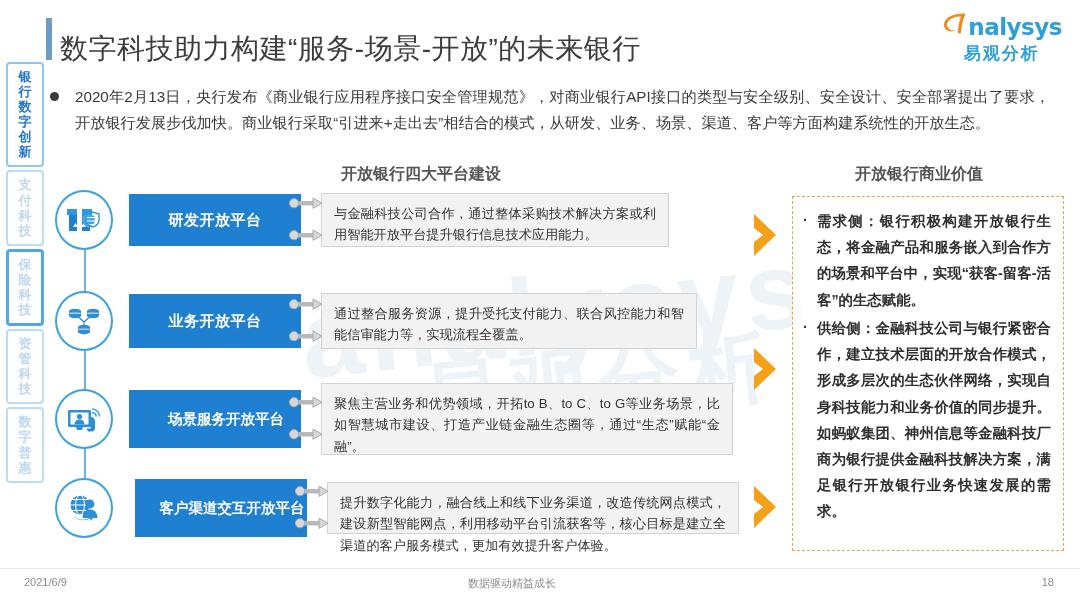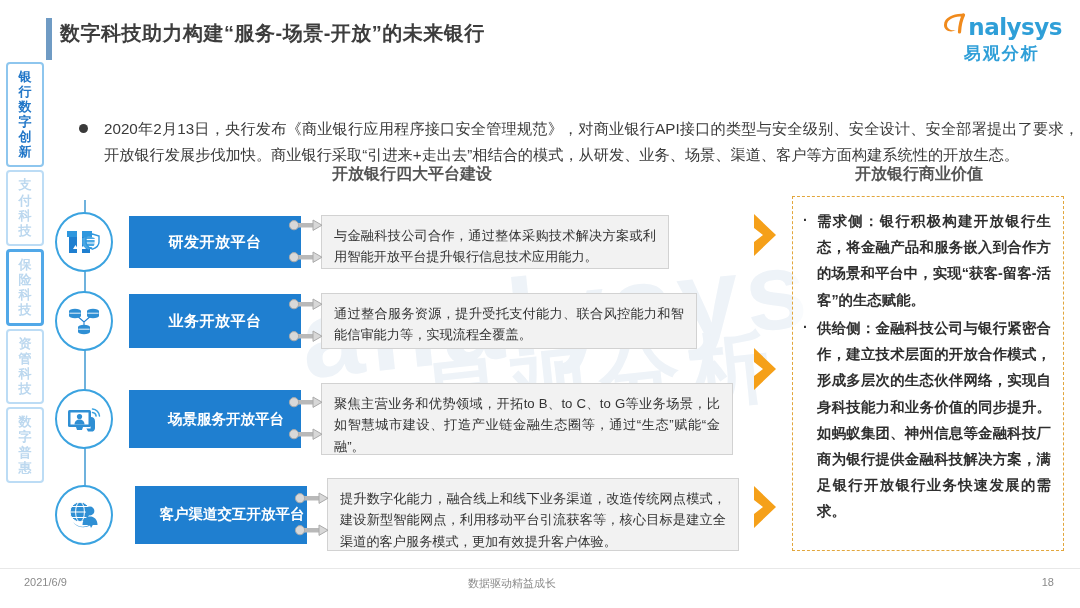--- a/index.html
+++ b/index.html
@@ -44,23 +44,23 @@
   
   .title-bar {
     position: absolute;
     left: 46px; top: 18px;
     width: 6px; height: 42px;
     background: #6f9bc4;
     z-index: 3;
   }
   .page-title {
     position: absolute;
-    left: 60px; top: 20px;
-    font-size: 20px;
-    font-weight: bold;
+    left: 60px; top: 30px;
+    font-size: 28px;
+    font-weight: normal;
     color: #3d3d3d;
     letter-spacing: 0.5px;
     white-space: nowrap;
     z-index: 3;
   }
   .logo {
     position: absolute;
     right: 18px; top: 10px;
     text-align: center;
     z-index: 3;
@@ -115,31 +115,30 @@
 
   
   .col-head {
     position: absolute;
     font-size: 16px;
     font-weight: bold;
     color: #555555;
     white-space: nowrap;
     z-index: 3;
   }
-  .col-head.left  { left: 332px; top: 164px; }
+  .col-head.left  { left: 341px; top: 164px; }
   .col-head.right { left: 855px; top: 164px; }
 
   
   .bullet-wrap {
     position: absolute;
-    left: 79px; top: 84px;
+    left: 50px; top: 84px;
     width: 1000px;
     display: flex;
     z-index: 3;
-    margin-top: 32px;
   }
   .bullet-dot {
     width: 9px; height: 9px;
     border-radius: 50%;
     background: #3a3a3a;
     margin-top: 8px;
     margin-right: 16px;
     flex: 0 0 auto;
   }
   .bullet-text {
@@ -325,21 +324,21 @@
   <div class="bullet-wrap">
     <div class="bullet-dot"></div>
     <div class="bullet-text">2020年2月13日，央行发布《商业银行应用程序接口安全管理规范》，对商业银行API接口的类型与安全级别、安全设计、安全部署提出了要求，开放银行发展步伐加快。商业银行采取“引进来+走出去”相结合的模式，从研发、业务、场景、渠道、客户等方面构建系统性的开放生态。</div>
   </div>
 
   <div class="col-head left">开放银行四大平台建设</div>
   <div class="col-head right">开放银行商业价值</div>
 
   <div class="rail"></div>
 
-  <div class="row" style="top:212px;">
+  <div class="row" style="top:190px;">
     <div class="icon-circle">
       <svg width="40" height="40" viewBox="0 0 40 40">
         <rect x="5" y="13" width="21" height="18" fill="#1f7fd0"></rect>
         <rect x="3" y="9" width="25" height="6" fill="#2f97de"></rect>
         <rect x="13" y="9" width="5" height="22" fill="#ffffff"></rect>
         <path d="M9 27 l2.5 -4 l2.5 4 z" fill="#ffffff"></path>
         <path d="M17 27 l2.5 -4 l2.5 4 z" fill="#ffffff"></path>
         <path d="M23 16 l10 -3 l10 3 v8 c0 6 -5 9 -10 11 c-5 -2 -10 -5 -10 -11 z" transform="translate(-1,1) scale(0.62) translate(8,8)" fill="#4aa7e3"></path>
         <path d="M22 17.5 h11 M22 21 h11 M23 24.5 h9" stroke="#ffffff" stroke-width="1.1"></path>
         <path d="M22 14 l6.5 -2 l6.5 2 v6 c0 4 -3.3 6 -6.5 7.2 c-3.2 -1.2 -6.5 -3.2 -6.5 -7.2 z" fill="none" stroke="#2f97de" stroke-width="1.4"></path>
@@ -466,21 +465,21 @@
         </svg>
       </span>
       <span class="conn-bar">
         <svg width="38" height="12" viewBox="0 0 38 12">
           <rect x="8" y="4" width="19" height="4.5" fill="#b9b9b9"></rect>
           <circle cx="7" cy="6.2" r="4.6" fill="#d8d8d8" stroke="#aaaaaa" stroke-width="1"></circle>
           <path d="M26 1 l9 5.2 l-9 5.2 z" fill="#d8d8d8" stroke="#aaaaaa" stroke-width="1"></path>
         </svg>
       </span>
     </div>
-    <div class="desc-box" style="width:412px;height:73px;">提升数字化能力，融合线上和线下业务渠道，改造传统网点模式，建设新型智能网点，利用移动平台引流获客等，核心目标是建立全渠道的客户服务模式，更加有效提升客户体验。</div>
+    <div class="desc-box" style="width:412px;height:52px;">提升数字化能力，融合线上和线下业务渠道，改造传统网点模式，建设新型智能网点，利用移动平台引流获客等，核心目标是建立全渠道的客户服务模式，更加有效提升客户体验。</div>
   </div>
 
   <div class="chevron" style="left:752px; top:212px;">
     <svg width="38" height="46" viewBox="0 0 38 46">
       <path d="M2 2 L24 23 L2 44 L2 30 L11 23 L2 16 Z" fill="#F5A019"></path>
     </svg>
   </div>
   <div class="chevron" style="left:752px; top:346px;">
     <svg width="38" height="46" viewBox="0 0 38 46">
       <path d="M2 2 L24 23 L2 44 L2 30 L11 23 L2 16 Z" fill="#F5A019"></path>

